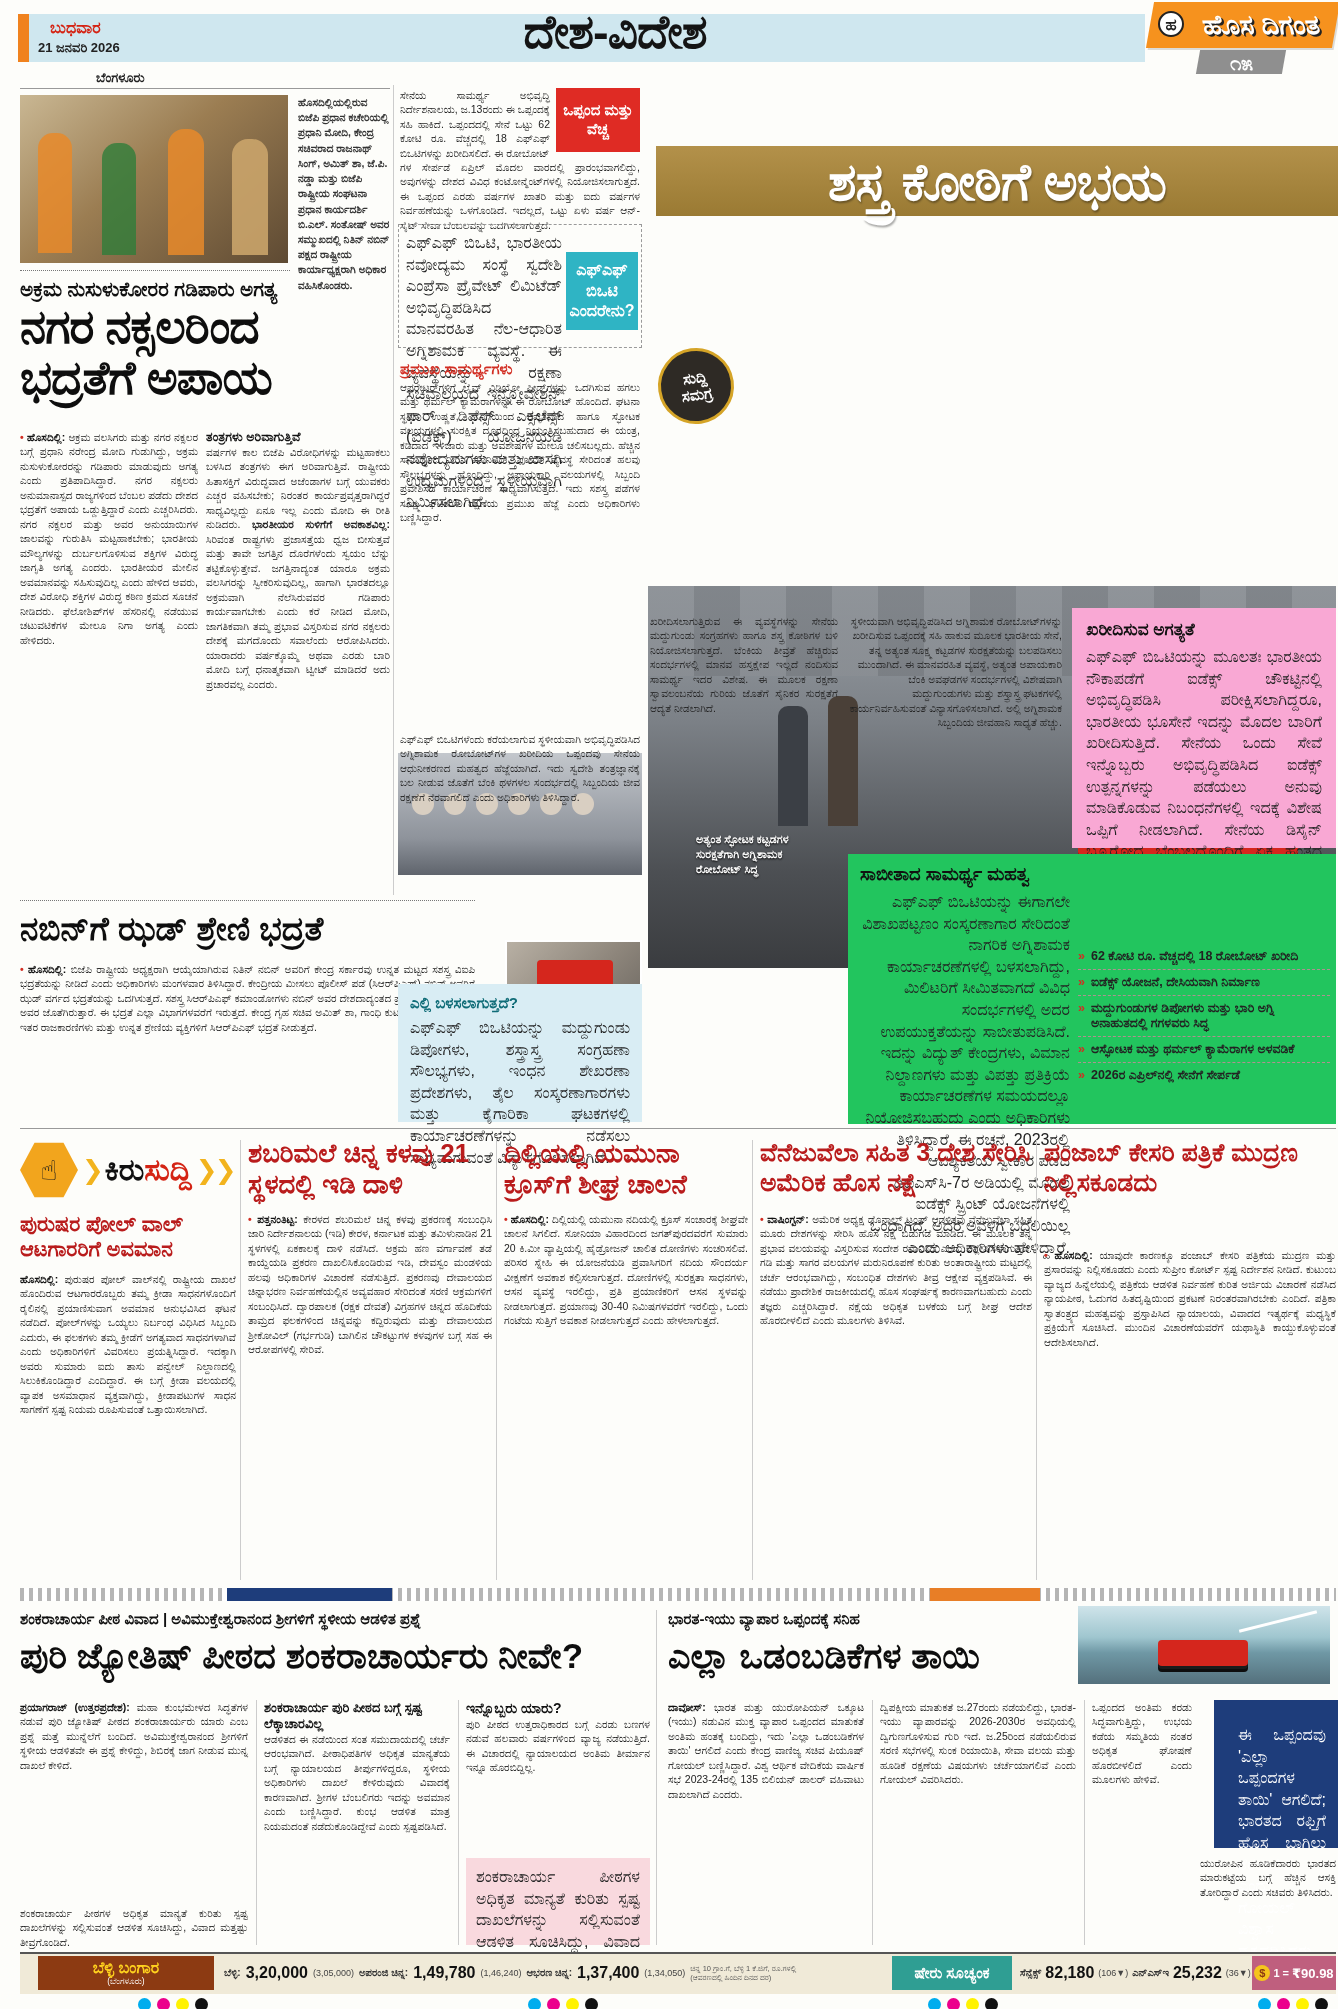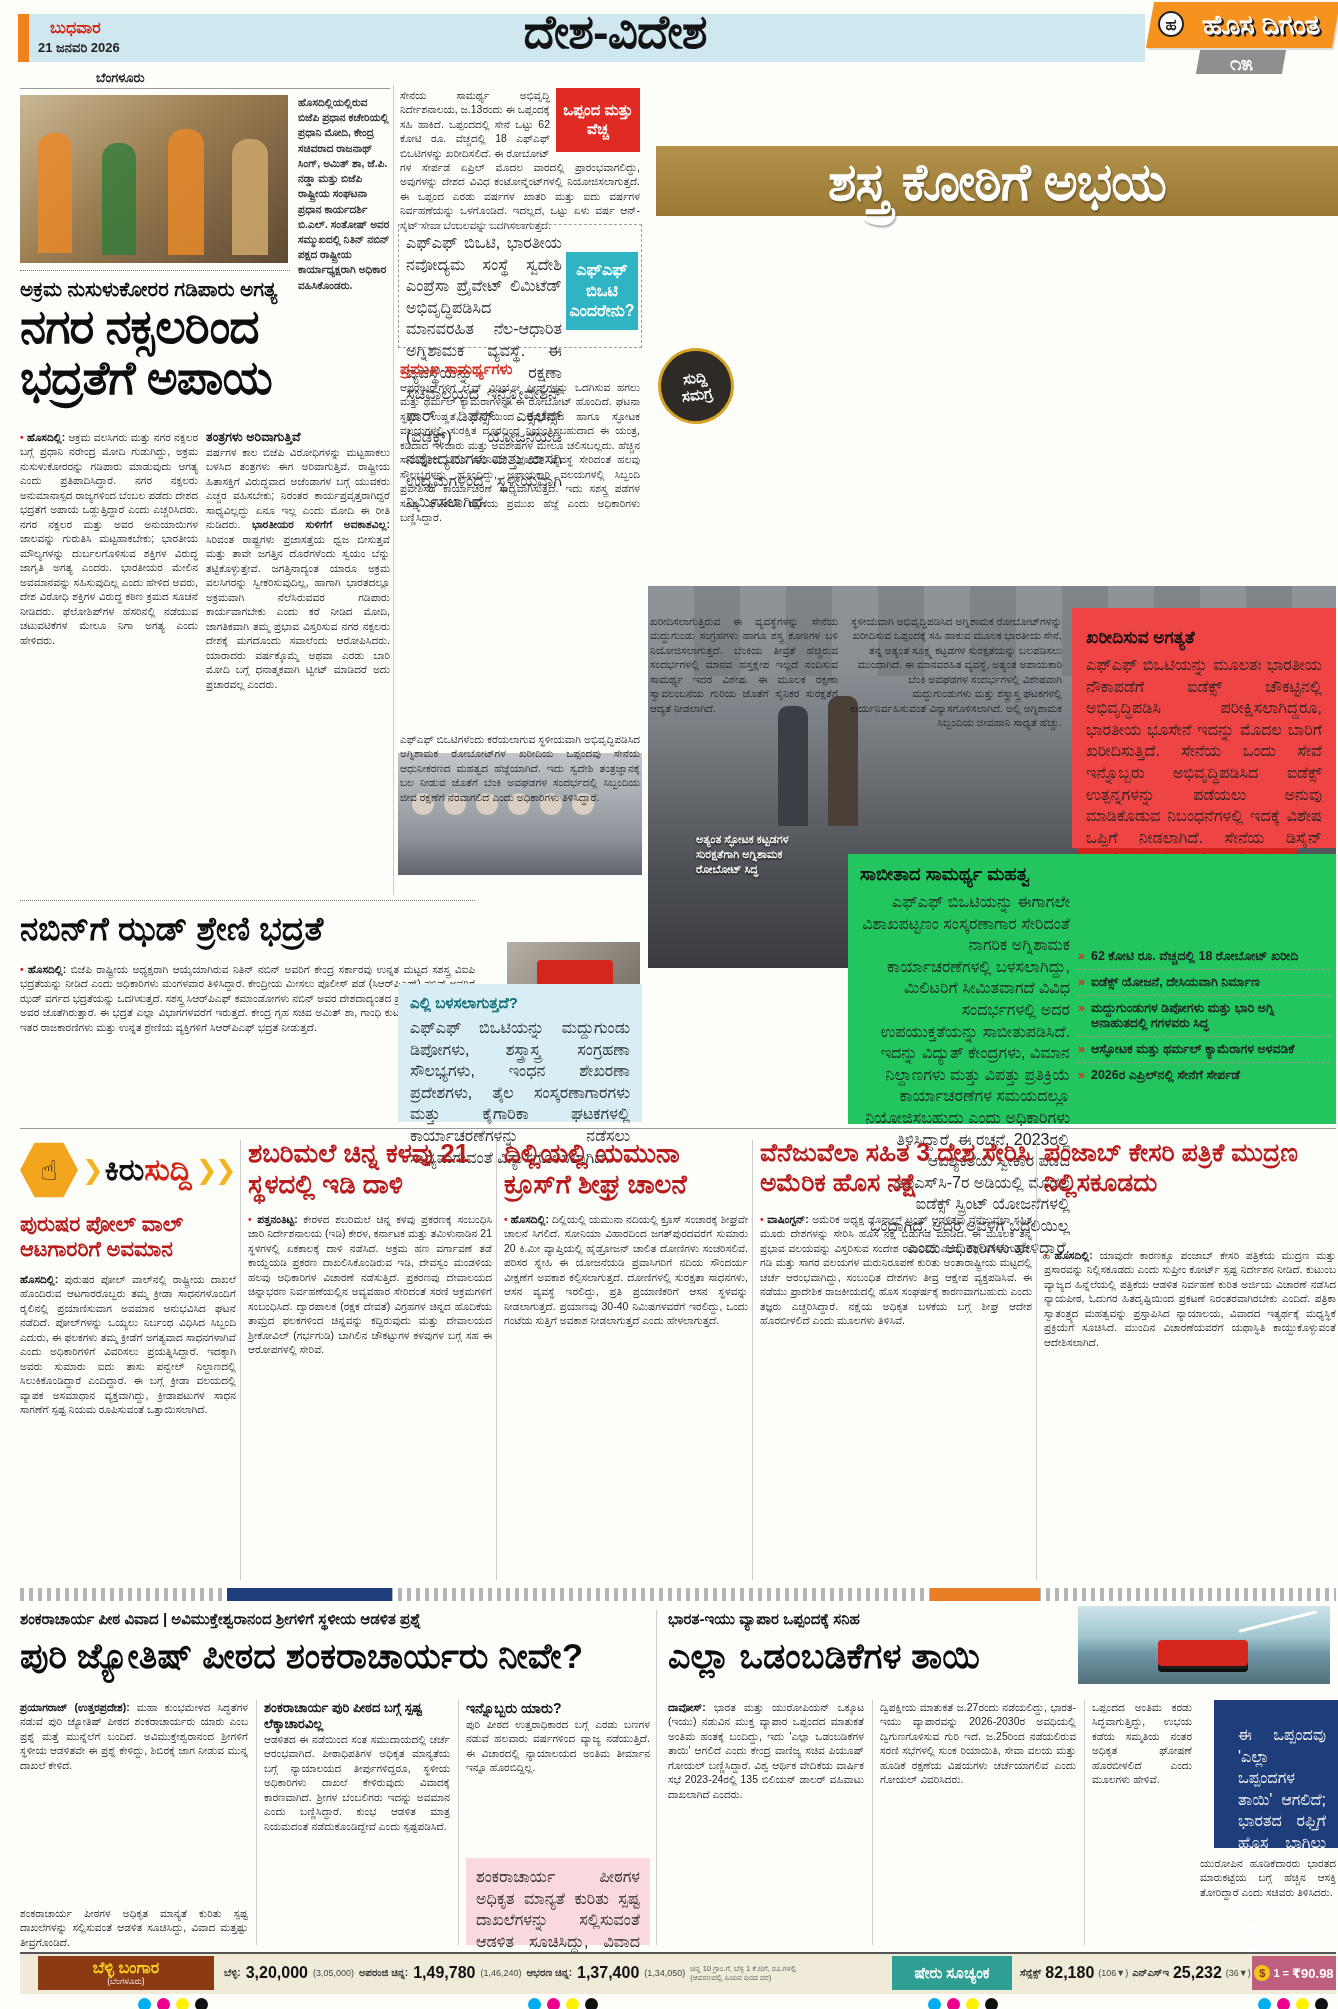--- a/index.html
+++ b/index.html
@@ -38,21 +38,21 @@
   .gold-band{background:linear-gradient(#b3914a,#9a7a33);}
   .headline-gold{font-size:52px;font-weight:bold;color:#fff;text-align:center;letter-spacing:-1px;
     text-shadow:1px 2px 2px #00000055;}
   .subhead{font-weight:bold;font-size:12.5px;color:#111;}
   
   .box-red{background:#df2b24;color:#fff;font-weight:bold;text-align:center;
     display:flex;align-items:center;justify-content:center;font-size:15px;line-height:1.25;}
   .box-cyan{background:#2fb4c4;color:#fff;font-weight:bold;text-align:center;
     display:flex;align-items:center;justify-content:center;font-size:16px;line-height:1.3;}
   .box-dashed{border:1px dashed #9a9a9a;}
-  .box-yellow{background:#ef4444;padding:20px 14px;}
+  .box-yellow{background:#f9a8d4;padding:12px 14px;}
   .box-yellow h3{margin:0 0 6px 0;font-size:17px;color:#111;}
   .box-lav{background:#22c55e;padding:10px 12px;}
   .box-lav h3{margin:0 0 6px 0;font-size:18px;color:#111;}
   .box-ltblue{background:#d9edf4;padding:10px 12px;}
   .box-ltblue h3{margin:0 0 5px 0;font-size:15px;color:#0f6c77;}
   .box-pink{background:#f9d9de;padding:8px 10px;}
   .box-navy{background:#1e3d7b;color:#fff;padding:24px;margin-left:14px;}
   .red-heading{color:#d22d22;font-weight:bold;font-size:15px;}
   .bullet-item{display:flex;gap:6px;font-size:12.5px;font-weight:bold;color:#222;
     padding:5px 0;border-bottom:1px dashed #b09090;}
@@ -163,21 +163,21 @@
       <span style="width:22px;height:22px;border-radius:50%;background:#d9cfc2;"></span>
       <span style="width:22px;height:22px;border-radius:50%;background:#d9cfc2;"></span>
       <span style="width:22px;height:22px;border-radius:50%;background:#d9cfc2;"></span>
       <span style="width:22px;height:22px;border-radius:50%;background:#d9cfc2;"></span>
       <span style="width:22px;height:22px;border-radius:50%;background:#d9cfc2;"></span>
     </div>
   </div>
   <div class="abs ph" style="left:505px;top:650px;width:137px;height:74px;border:2px solid #fff;">
     <div class="robot" style="left:30px;top:18px;width:76px;height:34px;"></div>
   </div>
-  <div class="abs body-txt" style="left:400px;top:732px;width:240px;height:246px;">ಎಫ್‌ಎಫ್ ಬಿಒಟಿಗಳೆಂದು ಕರೆಯಲಾಗುವ ಸ್ಥಳೀಯವಾಗಿ ಅಭಿವೃದ್ಧಿಪಡಿಸಿದ ಅಗ್ನಿಶಾಮಕ ರೋಬೋಟ್‌ಗಳ ಖರೀದಿಯ ಒಪ್ಪಂದವು ಸೇನೆಯ ಆಧುನೀಕರಣದ ಮಹತ್ವದ ಹೆಜ್ಜೆಯಾಗಿದೆ. ಇದು ಸ್ವದೇಶಿ ತಂತ್ರಜ್ಞಾನಕ್ಕೆ ಬಲ ನೀಡುವ ಜೊತೆಗೆ ಬೆಂಕಿ ಅವಘಡಗಳ ಸಂದರ್ಭದಲ್ಲಿ ಸಿಬ್ಬಂದಿಯ ಜೀವ ರಕ್ಷಣೆಗೆ ನೆರವಾಗಲಿದೆ ಎಂದು ಅಧಿಕಾರಿಗಳು ತಿಳಿಸಿದ್ದಾರೆ.</div>
+  <div class="abs body-txt" style="left:400px;top:732px;width:240px;height:246px;">ಎಫ್‌ಎಫ್ ಬಿಒಟಿಗಳೆಂದು ಕರೆಯಲಾಗುವ ಸ್ಥಳೀಯವಾಗಿ ಅಭಿವೃದ್ಧಿಪಡಿಸಿದ ಅಗ್ನಿಶಾಮಕ ರೋಬೋಟ್‌ಗಳ ಖರೀದಿಯ ಒಪ್ಪಂದವು ಸೇನೆಯ ಆಧುನೀಕರಣದ ಮಹತ್ವದ ಹೆಜ್ಜೆಯಾಗಿದೆ. ಇದು ಸ್ವದೇಶಿ ತಂತ್ರಜ್ಞಾನಕ್ಕೆ ಬಲ ನೀಡುವ ಜೊತೆಗೆ ಬೆಂಕಿ ಥಳಗಳಲ ಸಂದರ್ಭದಲ್ಲಿ ಸಿಬ್ಬಂದಿಯ ಜೀವ ರಕ್ಷಣೆಗೆ ನೆರವಾಗಲಿದೆ ಎಂದು ಅಧಿಕಾರಿಗಳು ತಿಳಿಸಿದ್ದಾರೆ.</div>
   <div class="abs box-ltblue" style="left:398px;top:984px;width:244px;height:138px;">
     <h3>ಎಲ್ಲಿ ಬಳಸಲಾಗುತ್ತದೆ?</h3>
     <div class="body-sm">ಎಫ್‌ಎಫ್ ಬಿಒಟಿಯನ್ನು ಮದ್ದುಗುಂಡು ಡಿಪೋಗಳು, ಶಸ್ತ್ರಾಸ್ತ್ರ ಸಂಗ್ರಹಣಾ ಸೌಲಭ್ಯಗಳು, ಇಂಧನ ಶೇಖರಣಾ ಪ್ರದೇಶಗಳು, ತೈಲ ಸಂಸ್ಕರಣಾಗಾರಗಳು ಮತ್ತು ಕೈಗಾರಿಕಾ ಘಟಕಗಳಲ್ಲಿ ಕಾರ್ಯಾಚರಣೆಗಳನ್ನು ನಡೆಸಲು ಸಾಧ್ಯವಾಗುವಂತೆ ವಿನ್ಯಾಸಗೊಳಿಸಲಾಗಿದೆ.</div>
   </div>
 
   <div class="abs gold-band" style="left:656px;top:146px;width:682px;height:70px;"></div>
   <div class="abs headline-gold" style="left:656px;top:152px;width:682px;">ಶಸ್ತ್ರ ಕೋಠಿಗೆ ಅಭಯ</div>
   <div class="abs ph ph-fire" style="left:648px;top:222px;width:688px;height:382px;">
     <div class="abs" style="left:0;top:0;width:100%;height:90px;background:repeating-linear-gradient(90deg,#8b8f94 0 46px,#767a7f 46px 92px);opacity:.7;"></div>
     <div class="abs" style="left:430px;top:160px;width:230px;height:150px;">

